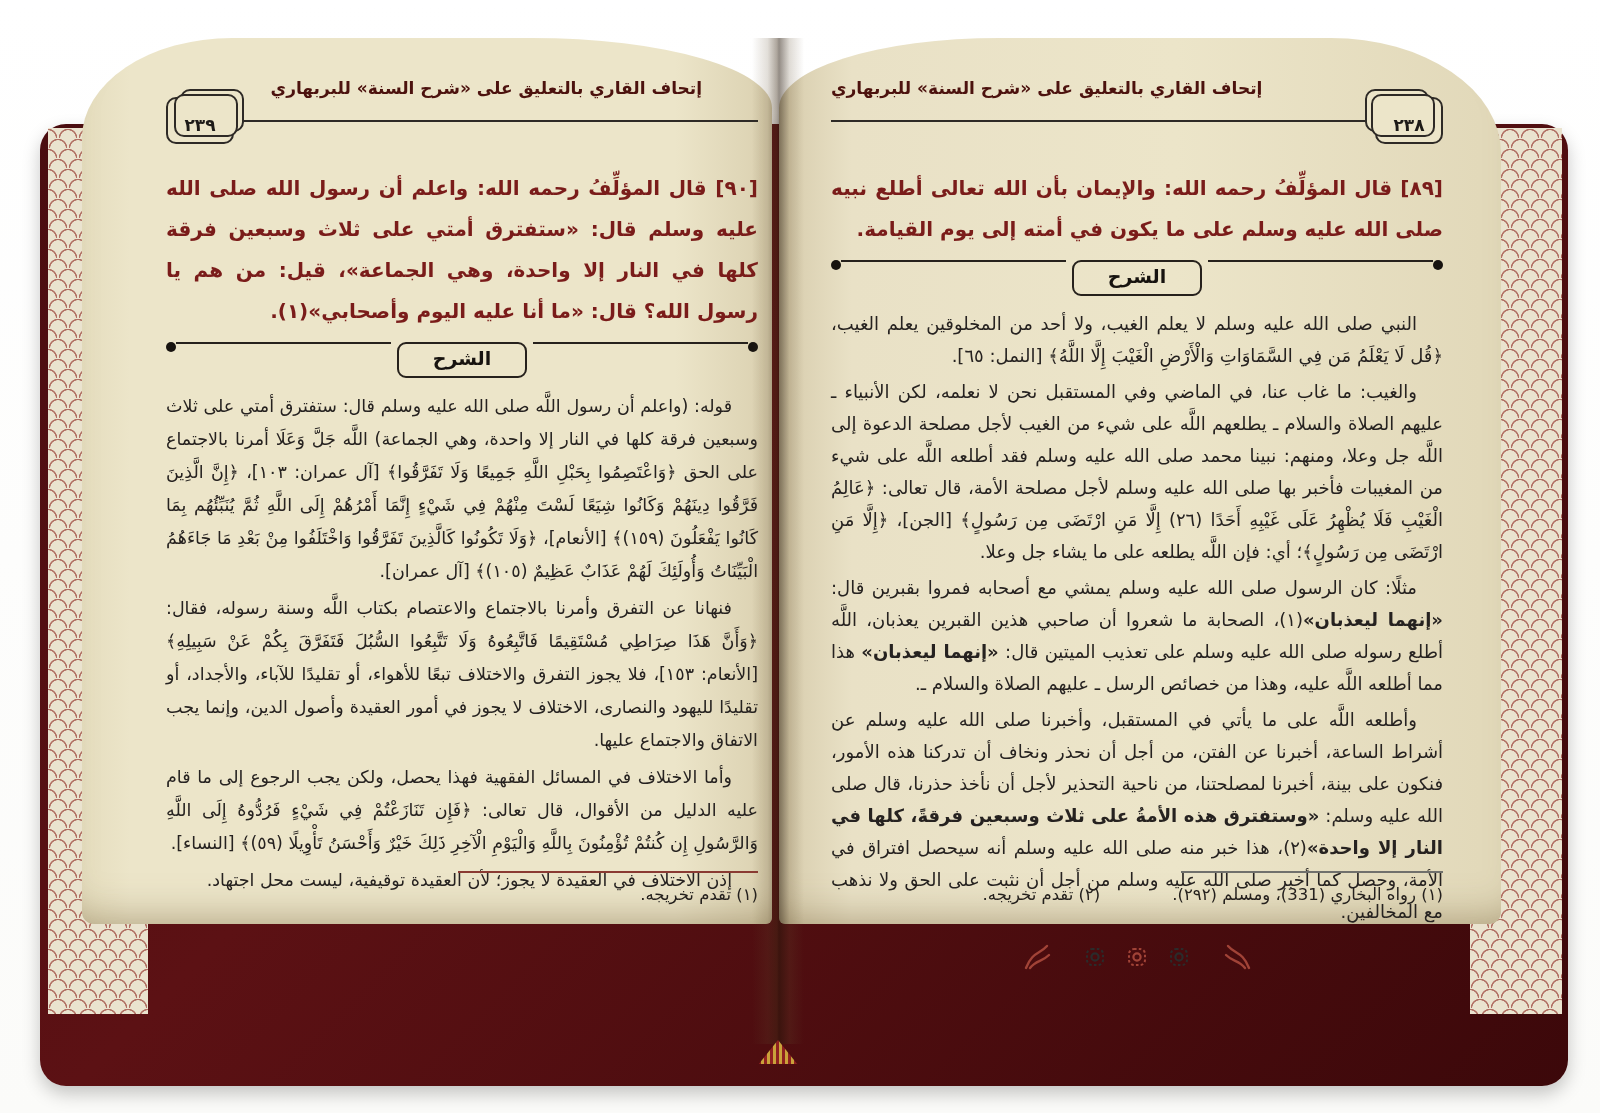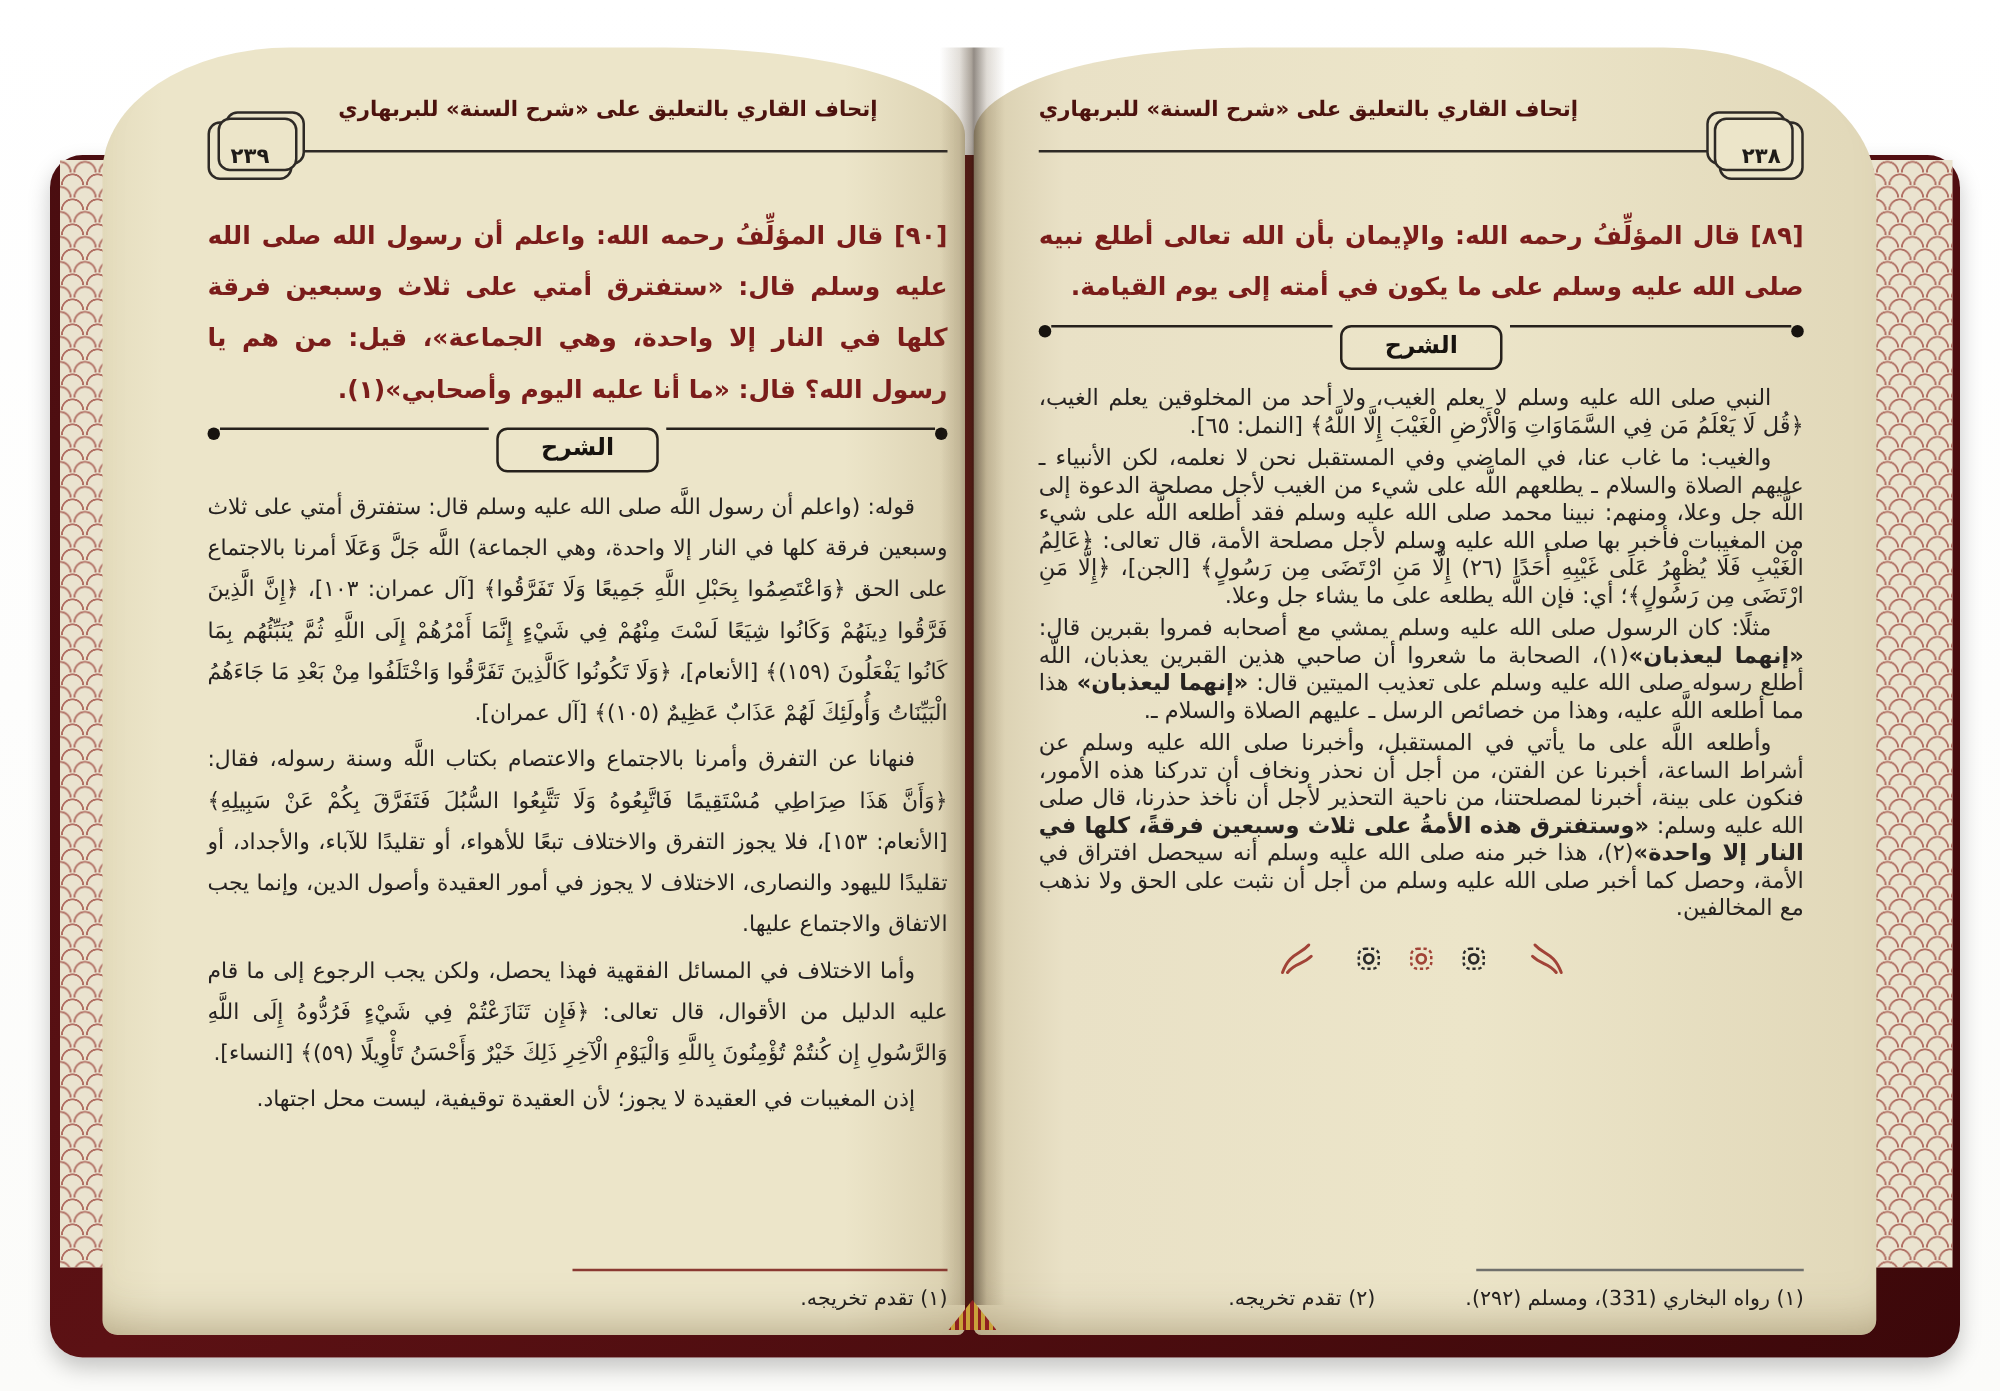--- a/index.html
+++ b/index.html
@@ -26,21 +26,21 @@
     background-image:
       radial-gradient(circle at 50% 100%, rgba(0,0,0,0) 7.5px, rgba(163,84,74,.8) 8px 9px, rgba(0,0,0,0) 9.5px),
       radial-gradient(circle at 50% 100%, rgba(0,0,0,0) 7.5px, rgba(163,84,74,.8) 8px 9px, rgba(0,0,0,0) 9.5px);
     background-size:20px 20px;
     background-position:0 0,10px 10px;
   }
   .ep-left{left:48px;width:100px;}
   .ep-right{left:1470px;width:92px;}
 
   
-  .page{position:absolute;top:38px;height:1030px;z-index:2;}
+  .page{position:absolute;top:38px;height:886px;z-index:2;}
   .page-left{
     left:82px;width:690px;
     background:linear-gradient(to right,#e5ddbe 0,#ece5c9 7%,#ece5c9 86%,#dbd1b1 99%);
     border-radius:150px 240px 6px 12px / 100px 70px 6px 12px;
     box-shadow:inset 0 -32px 40px -30px rgba(120,100,60,.55);
   }
   .page-right{
     left:779px;width:722px;
     background:linear-gradient(to right,#d6cbab 0,#e9e1c6 10%,#ece5c9 55%,#e2d9ba 97%);
     border-radius:220px 170px 12px 6px / 70px 115px 12px 6px;
@@ -77,21 +77,21 @@
   .sharh-divider{display:flex;align-items:flex-start;margin:10px 0 12px;}
   .dot{flex:none;width:10px;height:10px;border-radius:50%;background:#17130f;}
   .dline{flex:1;height:2px;background:#26211c;}
   .sharh-label{
     flex:none;border:2px solid #26211c;border-radius:9px;
     padding:3px 34px 7px;margin:0 6px;
     font-size:19px;font-weight:bold;color:#17130f;
   }
 
   
-  .body-p{margin:0 0 4px;font-size:18px;line-height:22px;color:#262220;text-align:justify;text-indent:26px;}
+  .body-p{margin:0 0 4px;font-size:18px;line-height:32px;color:#262220;text-align:justify;text-indent:26px;}
   .page-left .body-p{font-size:17.5px;line-height:33px;}
   .seg-b{font-weight:bold;}
 
   
   .ornaments{display:flex;justify-content:center;margin-top:14px;}
 
   
   .footnote-block{position:absolute;bottom:0;left:0;right:0;}
   .fn-rule{height:2px;background:#70706c;width:262px;margin:0 0 9px;}
   .page-left .fn-rule{background:#8a3a32;width:300px;height:2.5px;}
@@ -145,21 +145,21 @@
         <span class="dot"></span>
         <span class="dline"></span>
         <span class="sharh-label">الشرح</span>
         <span class="dline"></span>
         <span class="dot"></span>
       </div>
 
       <p class="body-p">قوله: (واعلم أن رسول اللَّه صلى الله عليه وسلم قال: ستفترق أمتي على ثلاث وسبعين فرقة كلها في النار إلا واحدة، وهي الجماعة) اللَّه جَلَّ وَعَلَا أمرنا بالاجتماع على الحق ﴿وَاعْتَصِمُوا بِحَبْلِ اللَّهِ جَمِيعًا وَلَا تَفَرَّقُوا﴾ [آل عمران: ١٠٣]، ﴿إِنَّ الَّذِينَ فَرَّقُوا دِينَهُمْ وَكَانُوا شِيَعًا لَسْتَ مِنْهُمْ فِي شَيْءٍ إِنَّمَا أَمْرُهُمْ إِلَى اللَّهِ ثُمَّ يُنَبِّئُهُم بِمَا كَانُوا يَفْعَلُونَ (١٥٩)﴾ [الأنعام]، ﴿وَلَا تَكُونُوا كَالَّذِينَ تَفَرَّقُوا وَاخْتَلَفُوا مِنْ بَعْدِ مَا جَاءَهُمُ الْبَيِّنَاتُ وَأُولَئِكَ لَهُمْ عَذَابٌ عَظِيمٌ (١٠٥)﴾ [آل عمران].</p>
       <p class="body-p">فنهانا عن التفرق وأمرنا بالاجتماع والاعتصام بكتاب اللَّه وسنة رسوله، فقال: ﴿وَأَنَّ هَذَا صِرَاطِي مُسْتَقِيمًا فَاتَّبِعُوهُ وَلَا تَتَّبِعُوا السُّبُلَ فَتَفَرَّقَ بِكُمْ عَنْ سَبِيلِهِ﴾ [الأنعام: ١٥٣]، فلا يجوز التفرق والاختلاف تبعًا للأهواء، أو تقليدًا للآباء، والأجداد، أو تقليدًا لليهود والنصارى، الاختلاف لا يجوز في أمور العقيدة وأصول الدين، وإنما يجب الاتفاق والاجتماع عليها.</p>
       <p class="body-p">وأما الاختلاف في المسائل الفقهية فهذا يحصل، ولكن يجب الرجوع إلى ما قام عليه الدليل من الأقوال، قال تعالى: ﴿فَإِن تَنَازَعْتُمْ فِي شَيْءٍ فَرُدُّوهُ إِلَى اللَّهِ وَالرَّسُولِ إِن كُنتُمْ تُؤْمِنُونَ بِاللَّهِ وَالْيَوْمِ الْآخِرِ ذَلِكَ خَيْرٌ وَأَحْسَنُ تَأْوِيلًا (٥٩)﴾ [النساء].</p>
-      <p class="body-p">إذن المغيبات في العقيدة لا يجوز؛ لأن العقيدة توقيفية، ليست محل اجتهاد.</p>
+      <p class="body-p">إذن الاختلاف في العقيدة لا يجوز؛ لأن العقيدة توقيفية، ليست محل اجتهاد.</p>
 
       <div class="footnote-block">
         <div class="fn-rule"></div>
         <div class="fn">(١) تقدم تخريجه.</div>
       </div>
     </div>
   </div>
 
   <div class="page page-right">
     <div class="content" dir="rtl">

